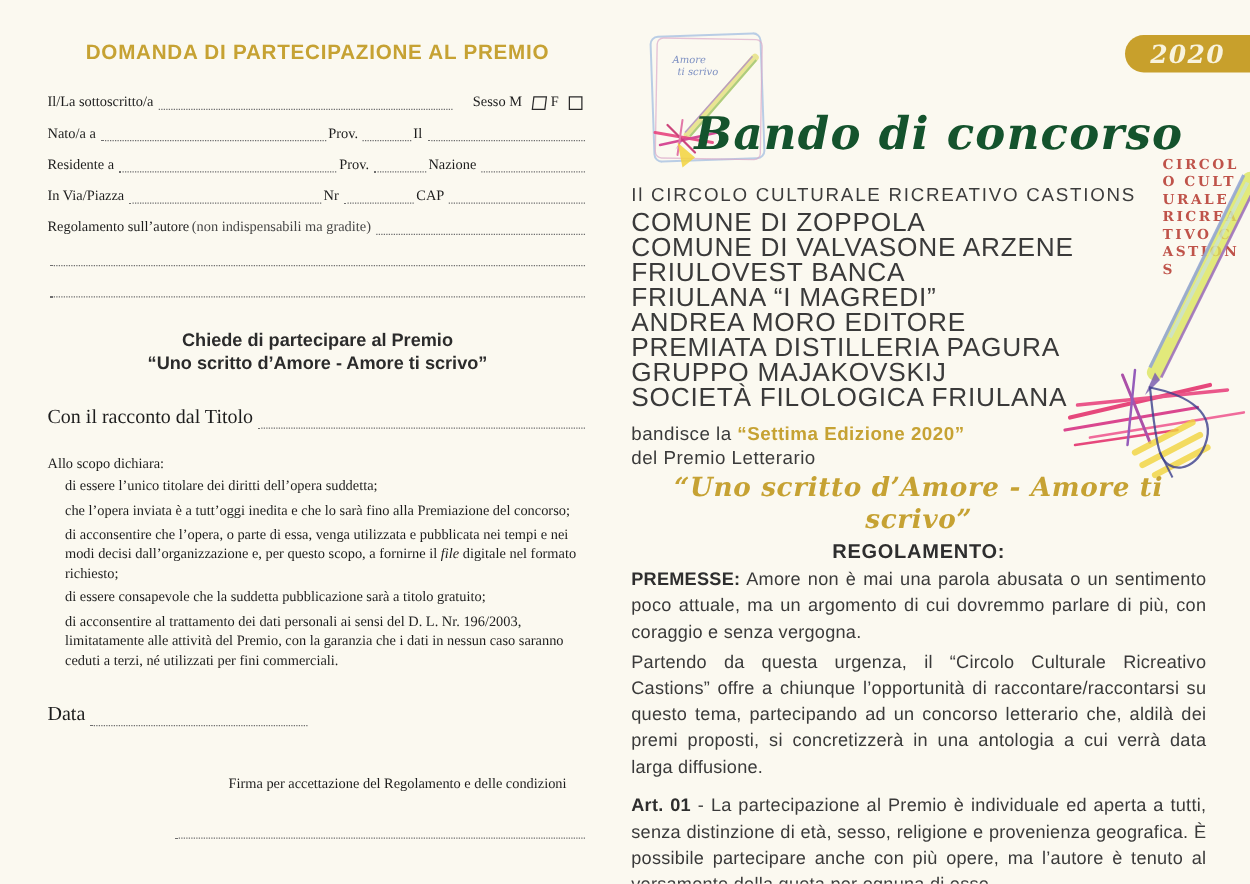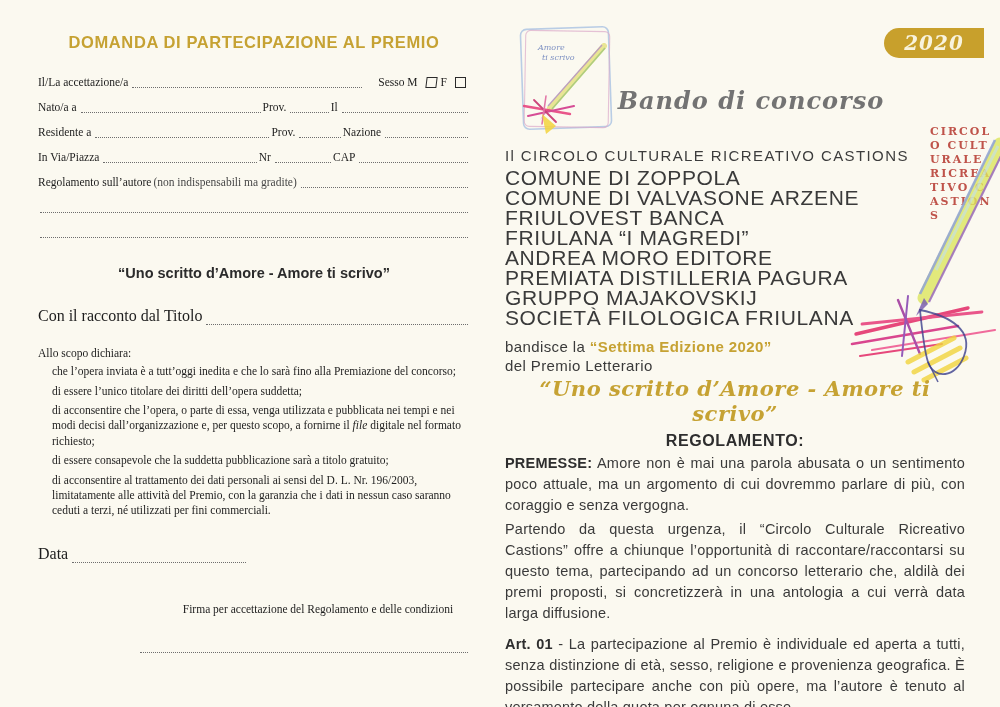--- a/index.html
+++ b/index.html
@@ -29,39 +29,39 @@
   .data-row { margin-top:30px; width:210px; }
   .firma { margin-top:40px; margin-left:128px; width:304px; text-align:center; font-size:11.5px; }
   .sig-line { margin-top:24px; margin-left:100px; width:332px; }
 
   
   .page-right { position:absolute; left:500px; top:0; width:500px; height:707px;
     font-family:"Liberation Sans", sans-serif; color:#3a3a3a; }
   .rcontent { position:absolute; left:5px; top:0; width:460px; }
   .script-title { margin-top:86px; text-align:center; transform:translateX(16px);
     font-family:"DejaVu Serif", serif; font-style:italic; font-weight:bold;
-    font-size:24px; color:#737373; letter-spacing:1px; }
-  .organizer { margin-top:32px; font-size:15px; letter-spacing:1.4px; color:#3c3c3c; }
+    font-size:36px; color:#14532d; letter-spacing:1px; }
+  .organizer { margin-top:20px; font-size:15px; letter-spacing:1.4px; color:#3c3c3c; }
   .collab { margin-top:12px; font-size:15px; letter-spacing:0.5px; }
   .partners { list-style:none; margin-top:4px; }
   .partners li { font-size:21px; line-height:20px; letter-spacing:0.6px; }
   .bandisce { margin-top:10px; font-size:15px; letter-spacing:0.4px; }
   .edition { color:#c6a233; font-weight:bold; }
   .premio-line { font-size:15px; margin-top:2px; letter-spacing:0.4px; }
   .premio-title { margin-top:2px; text-align:center; font-family:"DejaVu Serif", serif;
     font-style:italic; font-weight:bold; font-size:21px; color:#c6a233; letter-spacing:0.5px; }
   .regolamento { margin-top:6px; text-align:center; font-weight:bold; font-size:16px;
     color:#2e2e2e; letter-spacing:0.6px; }
   .body-par { margin-top:3px; font-size:14.5px; line-height:21px; text-align:justify;
     letter-spacing:0.2px; }
   .art-par { margin-top:10px; }
   .blabel { font-weight:bold; color:#2e2e2e; }
 
   
-  .year-badge { position:absolute; right:16px; top:28px; width:100px; height:30px;
+  .year-badge { position:absolute; right:0; top:28px; width:100px; height:30px;
     background:#c8a02c; border-radius:16px 0 0 16px; display:flex; align-items:center;
     justify-content:center; }
   .year-badge span { font-family:"DejaVu Serif", serif; font-style:italic; font-weight:bold;
     font-size:20px; color:#f8f3de; letter-spacing:1px; }
 
   
   .stamp { position:absolute; left:430px; top:125px; width:64px; height:102px;
     overflow:hidden; color:#b5372e; font-family:"DejaVu Serif", serif; font-weight:bold;
     font-size:11px; line-height:1.28; word-break:break-all; letter-spacing:2px; opacity:0.85; }
 
@@ -73,21 +73,21 @@
 <body>
 
 <div class="sheet">
 
   <div class="page-left">
     <div class="form-wrap">
       <div class="form-title">DOMANDA DI PARTECIPAZIONE AL PREMIO</div>
 
       <div class="form-rows">
         <div class="frow">
-          <span class="lbl">Il/La accettazione/a</span>
+          <span class="lbl">Il/La sottoscritto/a</span>
           <span class="dl grow"></span>
           <span class="lbl" style="margin-left:14px">Sesso M</span>
           <span class="cbox skew"></span>
           <span class="lbl">F</span>
           <span class="cbox"></span>
         </div>
 
         <div class="frow">
           <span class="lbl">Nato/a a</span>
           <span class="dl" style="flex:4.7"></span>
@@ -124,33 +124,34 @@
 
         <div class="frow">
           <span class="dl grow"></span>
         </div>
         <div class="frow">
           <span class="dl grow"></span>
         </div>
       </div>
 
       <div class="req-head">
+        <div>Chiede di partecipare al Premio</div>
         <div>“Uno scritto d’Amore - Amore ti scrivo”</div>
       </div>
 
       <div class="frow racconto">
         <span class="lbl">Con il racconto dal Titolo</span>
         <span class="dl grow"></span>
       </div>
 
       <div class="dichiara">Allo scopo dichiara:</div>
 
       <div class="decl">
+        <p>di essere l’unico titolare dei diritti dell’opera suddetta;</p>
         <p>che l’opera inviata è a tutt’oggi inedita e che lo sarà fino alla Premiazione del concorso;</p>
-        <p>di essere l’unico titolare dei diritti dell’opera suddetta;</p>
         <p><span>di acconsentire che l’opera, o parte di essa, venga utilizzata e pubblicata nei tempi e nei modi decisi dall’organizzazione e, per questo scopo, a fornirne il </span><i>file</i><span> digitale nel formato richiesto;</span></p>
         <p>di essere consapevole che la suddetta pubblicazione sarà a titolo gratuito;</p>
         <p>di acconsentire al trattamento dei dati personali ai sensi del D. L. Nr. 196/2003, limitatamente alle attività del Premio, con la garanzia che i dati in nessun caso saranno ceduti a terzi, né utilizzati per fini commerciali.</p>
       </div>
 
       <div class="frow data-row">
         <span class="lbl">Data</span>
         <span class="dl grow"></span>
       </div>
 

